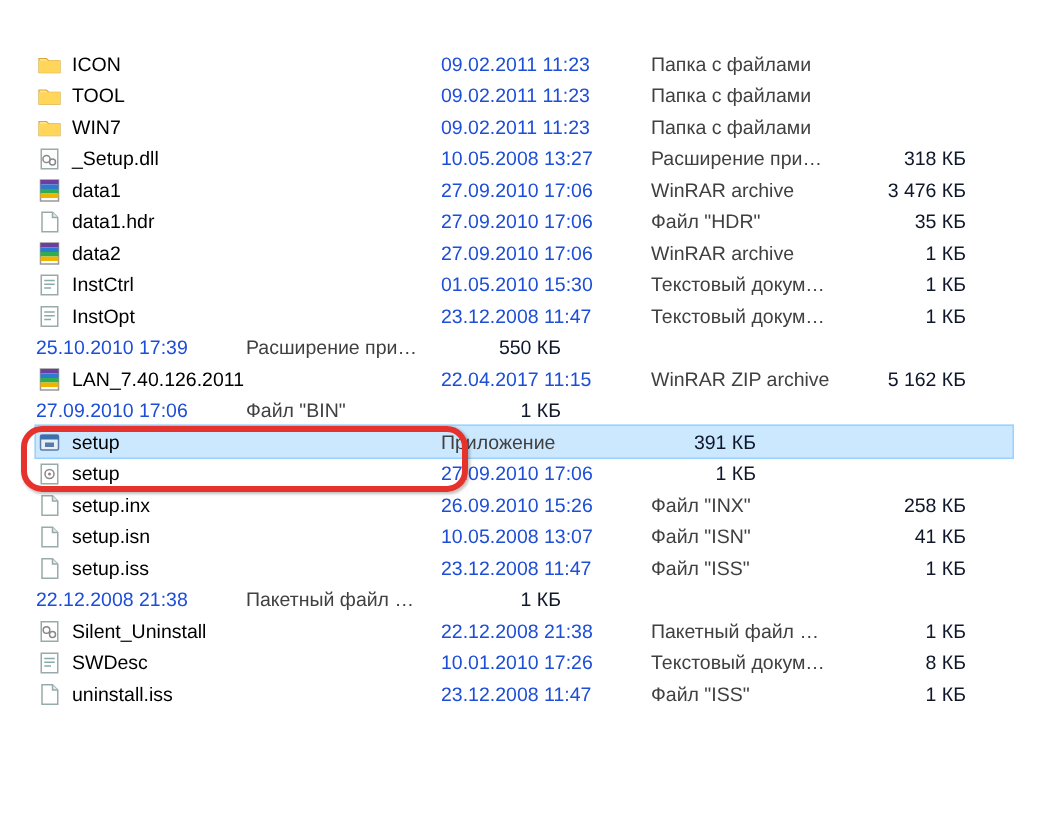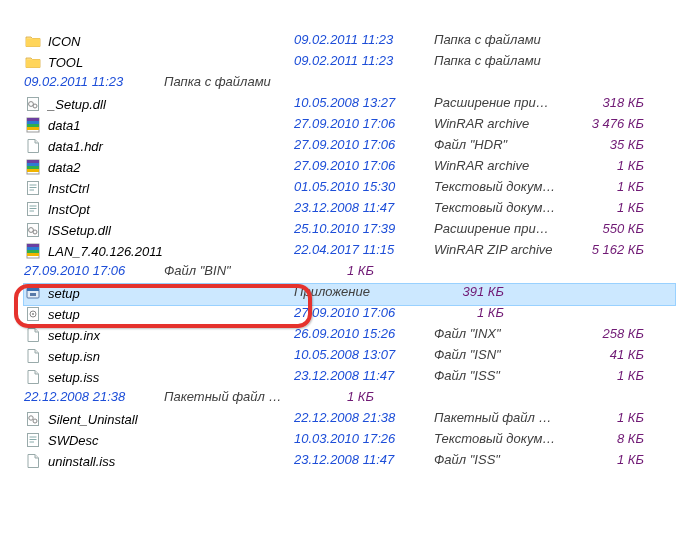--- a/index.html
+++ b/index.html
@@ -11,25 +11,24 @@
     background: #fff;
     width: 699px;
     height: 560px;
     overflow: hidden;
   }
   .file-list {
     padding: 32px 24px 0 24px;
   }
   .row {
     display: flex;
-    align-items: flex-start;
+    align-items: center;
     height: 21px;
     white-space: nowrap;
     position: relative;
-    font-style: italic;
   }
   .row.selected {
     background: #cce8ff;
     border: 1px solid #99d1ff;
     margin: -1px;
   }
   .icon {
     width: 18px;
     height: 18px;
     flex: 0 0 18px;
@@ -52,21 +51,21 @@
   }
   .col-type {
     flex: 0 0 140px;
     overflow: hidden;
     text-overflow: ellipsis;
     color: #404040;
   }
   .col-size {
     flex: 0 0 70px;
     text-align: right;
-    color: #701a75;
+    color: #0f172a;
   }
   .highlight-ring {
     position: absolute;
     left: 14px;
     top: 284px;
     width: 290px;
     height: 36px;
     border: 4px solid #e5322d;
     border-radius: 14px;
     pointer-events: none;
@@ -102,20 +101,29 @@
             <path fill="#ffd55a" d="M1 5.5h14V13.5H1z"></path>
           </svg>
         </span>
         <span>TOOL</span>
       </div>
       <div class="col-date">09.02.2011 11:23</div>
       <div class="col-type">Папка с файлами</div>
       <div class="col-size"></div>
     </div>
     <div class="row">
+      <div class="col-name">
+        <span class="icon">
+          <svg width="16" height="16" viewBox="0 0 16 16">
+            <path fill="#ffe290" stroke="#d9a93c" stroke-width="0.8" d="M1 4h5l1.5 1.5H15V13.5H1z"></path>
+            <path fill="#ffd55a" d="M1 5.5h14V13.5H1z"></path>
+          </svg>
+        </span>
+        <span>WIN7</span>
+      </div>
       <div class="col-date">09.02.2011 11:23</div>
       <div class="col-type">Папка с файлами</div>
       <div class="col-size"></div>
     </div>
     <div class="row">
       <div class="col-name">
         <span class="icon">
           <svg width="16" height="16" viewBox="0 0 16 16">
             <rect x="2.5" y="1.5" width="11" height="13" fill="#fdfdfd" stroke="#9aa"></rect>
             <circle cx="6" cy="8" r="2.4" fill="none" stroke="#888" stroke-width="1"></circle>
@@ -202,30 +210,20 @@
             <line x1="4.5" y1="10" x2="9" y2="10" stroke="#8aa" stroke-width="1"></line>
           </svg>
         </span>
         <span>InstOpt</span>
       </div>
       <div class="col-date">23.12.2008 11:47</div>
       <div class="col-type">Текстовый докум…</div>
       <div class="col-size">1 КБ</div>
     </div>
     <div class="row">
-      <div class="col-name">
-        <span class="icon">
-          <svg width="16" height="16" viewBox="0 0 16 16">
-            <rect x="2.5" y="1.5" width="11" height="13" fill="#fdfdfd" stroke="#9aa"></rect>
-            <circle cx="6" cy="8" r="2.4" fill="none" stroke="#888" stroke-width="1"></circle>
-            <circle cx="10" cy="10" r="2" fill="none" stroke="#888" stroke-width="1"></circle>
-          </svg>
-        </span>
-        <span>ISSetup.dll</span>
-      </div>
       <div class="col-date">25.10.2010 17:39</div>
       <div class="col-type">Расширение при…</div>
       <div class="col-size">550 КБ</div>
     </div>
     <div class="row">
       <div class="col-name">
         <span class="icon">
           <svg width="16" height="16" viewBox="0 0 16 16">
             <rect x="2" y="1" width="12" height="14" fill="#fff" stroke="#999"></rect>
             <rect x="2" y="1" width="12" height="3" fill="#6b3fa0"></rect>
@@ -340,21 +338,21 @@
         <span class="icon">
           <svg width="16" height="16" viewBox="0 0 16 16">
             <rect x="2.5" y="1.5" width="11" height="13" fill="#fff" stroke="#9aa"></rect>
             <line x1="4.5" y1="5" x2="11.5" y2="5" stroke="#8aa" stroke-width="1"></line>
             <line x1="4.5" y1="7.5" x2="11.5" y2="7.5" stroke="#8aa" stroke-width="1"></line>
             <line x1="4.5" y1="10" x2="9" y2="10" stroke="#8aa" stroke-width="1"></line>
           </svg>
         </span>
         <span>SWDesc</span>
       </div>
-      <div class="col-date">10.03.2010 17:26</div>
+      <div class="col-date">10.01.2010 17:26</div>
       <div class="col-type">Текстовый докум…</div>
       <div class="col-size">8 КБ</div>
     </div>
     <div class="row">
       <div class="col-name">
         <span class="icon">
           <svg width="16" height="16" viewBox="0 0 16 16">
             <path fill="#fff" stroke="#9aa" d="M3 1.5h7L13.5 5v9.5H3z"></path>
             <path fill="#e8e8e8" stroke="#9aa" d="M10 1.5V5h3.5"></path>
           </svg>

